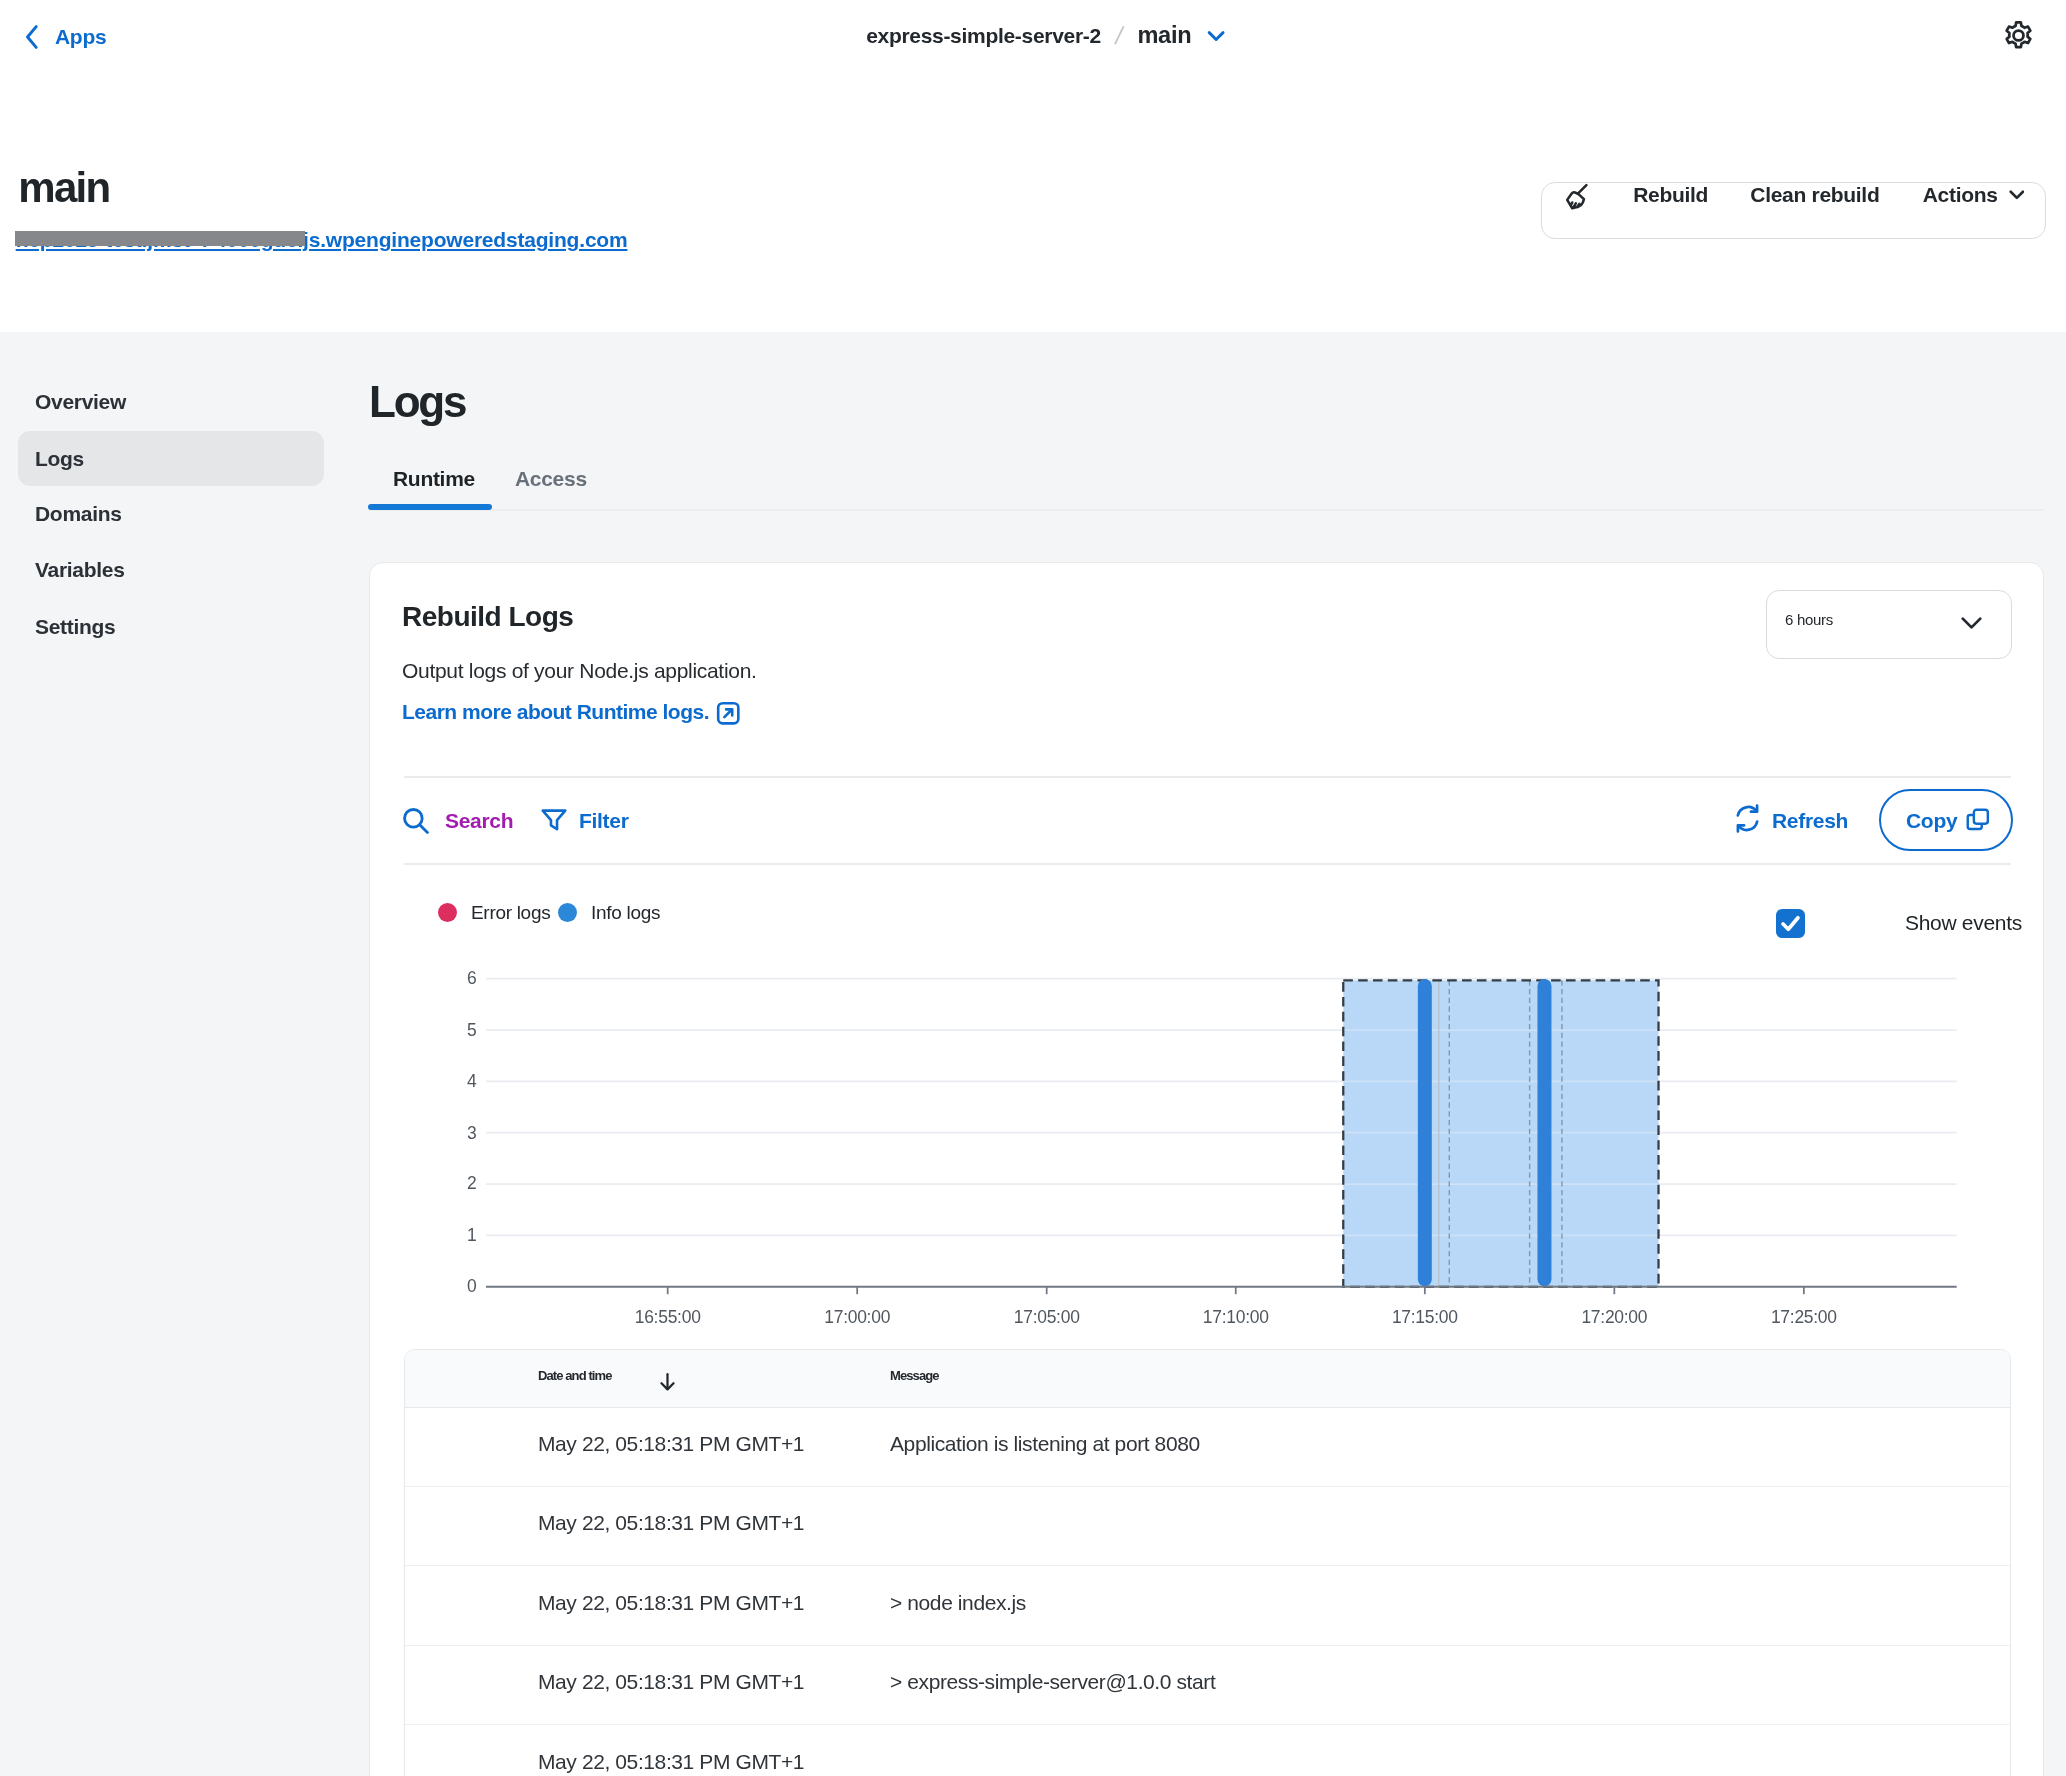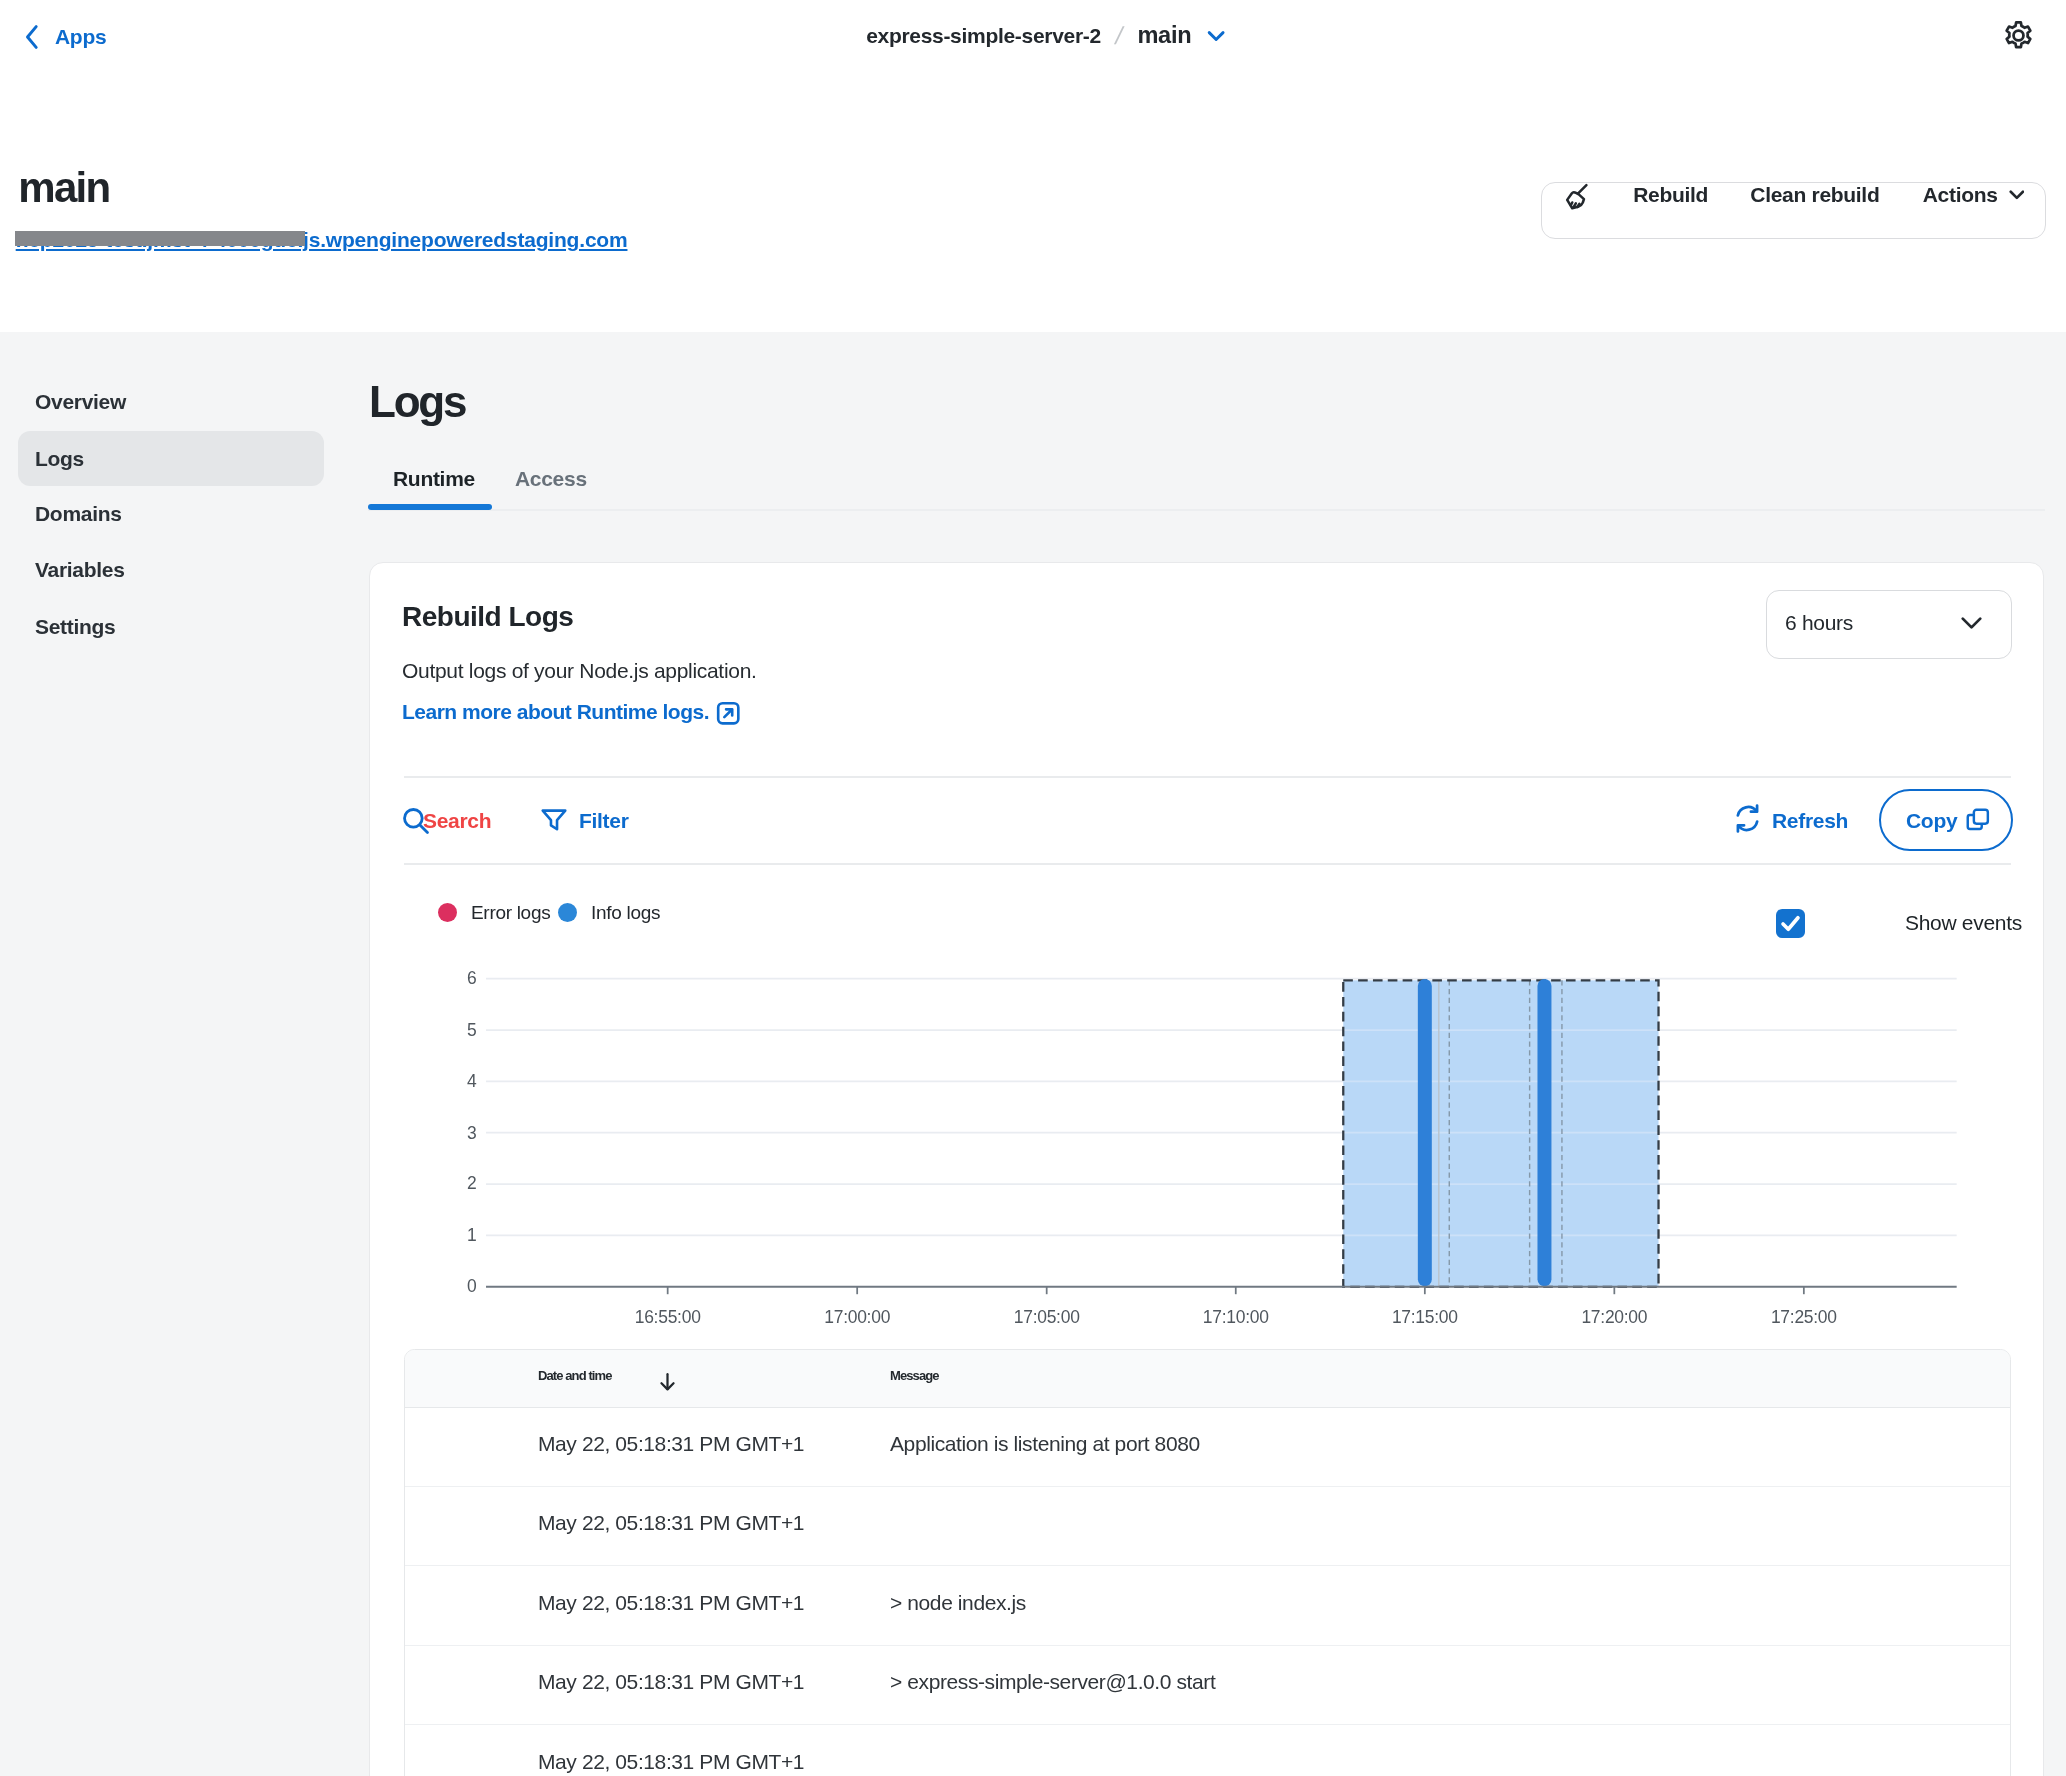--- a/index.html
+++ b/index.html
@@ -26,25 +26,25 @@
 #sidepill { position:absolute; left:17.5px; top:431px; width:306px; height:55px; background:#e4e6e8; border-radius:12.2px; }
 #h2logs { position:absolute; left:369px; top:377px; font-size:44px; font-weight:bold; color:#20252a; letter-spacing:-2.2px; }
 #tabruntime { position:absolute; left:393px; top:467px; font-size:21px; font-weight:bold; color:#1d2327; letter-spacing:-0.3px; }
 #tabaccess { position:absolute; left:515px; top:467px; font-size:21px; font-weight:bold; color:#68717a; letter-spacing:-0.3px; }
 #tabline { position:absolute; left:368px; top:509px; width:1677px; height:1.7px; background:#eceef0; }
 #tabunder { position:absolute; left:368px; top:504px; width:124px; height:6.1px; background:#1478d7; border-radius:3.1px; }
 
 #card { position:absolute; left:369px; top:562px; width:1675px; height:1275px; background:#fff; border:0.9px solid #e8e9eb; border-radius:14px; }
 #h3rt { position:absolute; left:402px; top:601px; font-size:28px; font-weight:bold; color:#20252a; letter-spacing:-0.5px; }
 #dropdown { position:absolute; left:1766px; top:590px; width:246px; height:69px; background:#fff; border:1.3px solid #d9dbde; border-radius:13px; }
-#droptext { position:absolute; left:1785px; top:611px; font-size:21px; color:#23282d; }
+#droptext { position:absolute; left:1785px; top:611px; font-size:15px; color:#23282d; }
 #desc { position:absolute; left:402px; top:659px; font-size:21px; color:#272c31; }
 #learn { position:absolute; left:402px; top:700px; font-size:21px; font-weight:bold; color:#0c6bce; letter-spacing:-0.5px; }
 .hdiv { position:absolute; left:404px; width:1607px; height:1.7px; background:#e9ebed; }
-#toolsearch { position:absolute; left:423px; top:809px; font-size:21px; font-weight:bold; color:#ef4444; }
+#toolsearch { position:absolute; left:445px; top:809px; font-size:21px; font-weight:bold; color:#a21caf; }
 #toolfilter { position:absolute; left:579px; top:809px; font-size:21px; font-weight:bold; color:#0c6bce; }
 #toolrefresh { position:absolute; left:1772px; top:809px; font-size:21px; font-weight:bold; color:#0c6bce; }
 #copybtn { position:absolute; left:1879px; top:789px; width:134px; height:62px; border:2.6px solid #0c6bce; border-radius:31px; }
 #copytext { position:absolute; left:1906px; top:809px; font-size:21px; font-weight:bold; color:#0c6bce; }
 
 .dot { position:absolute; width:19px; height:19px; border-radius:50%; }
 #legend1 { position:absolute; left:471px; top:902px; font-size:19px; color:#23282d; }
 #legend2 { position:absolute; left:591px; top:902px; font-size:19px; color:#23282d; }
 #checkbox { position:absolute; left:1776px; top:909px; width:29px; height:29px; background:#1372cf; border-radius:6.1px; }
 #showev { position:absolute; left:1905px; top:911px; font-size:21px; color:#1d2327; }

